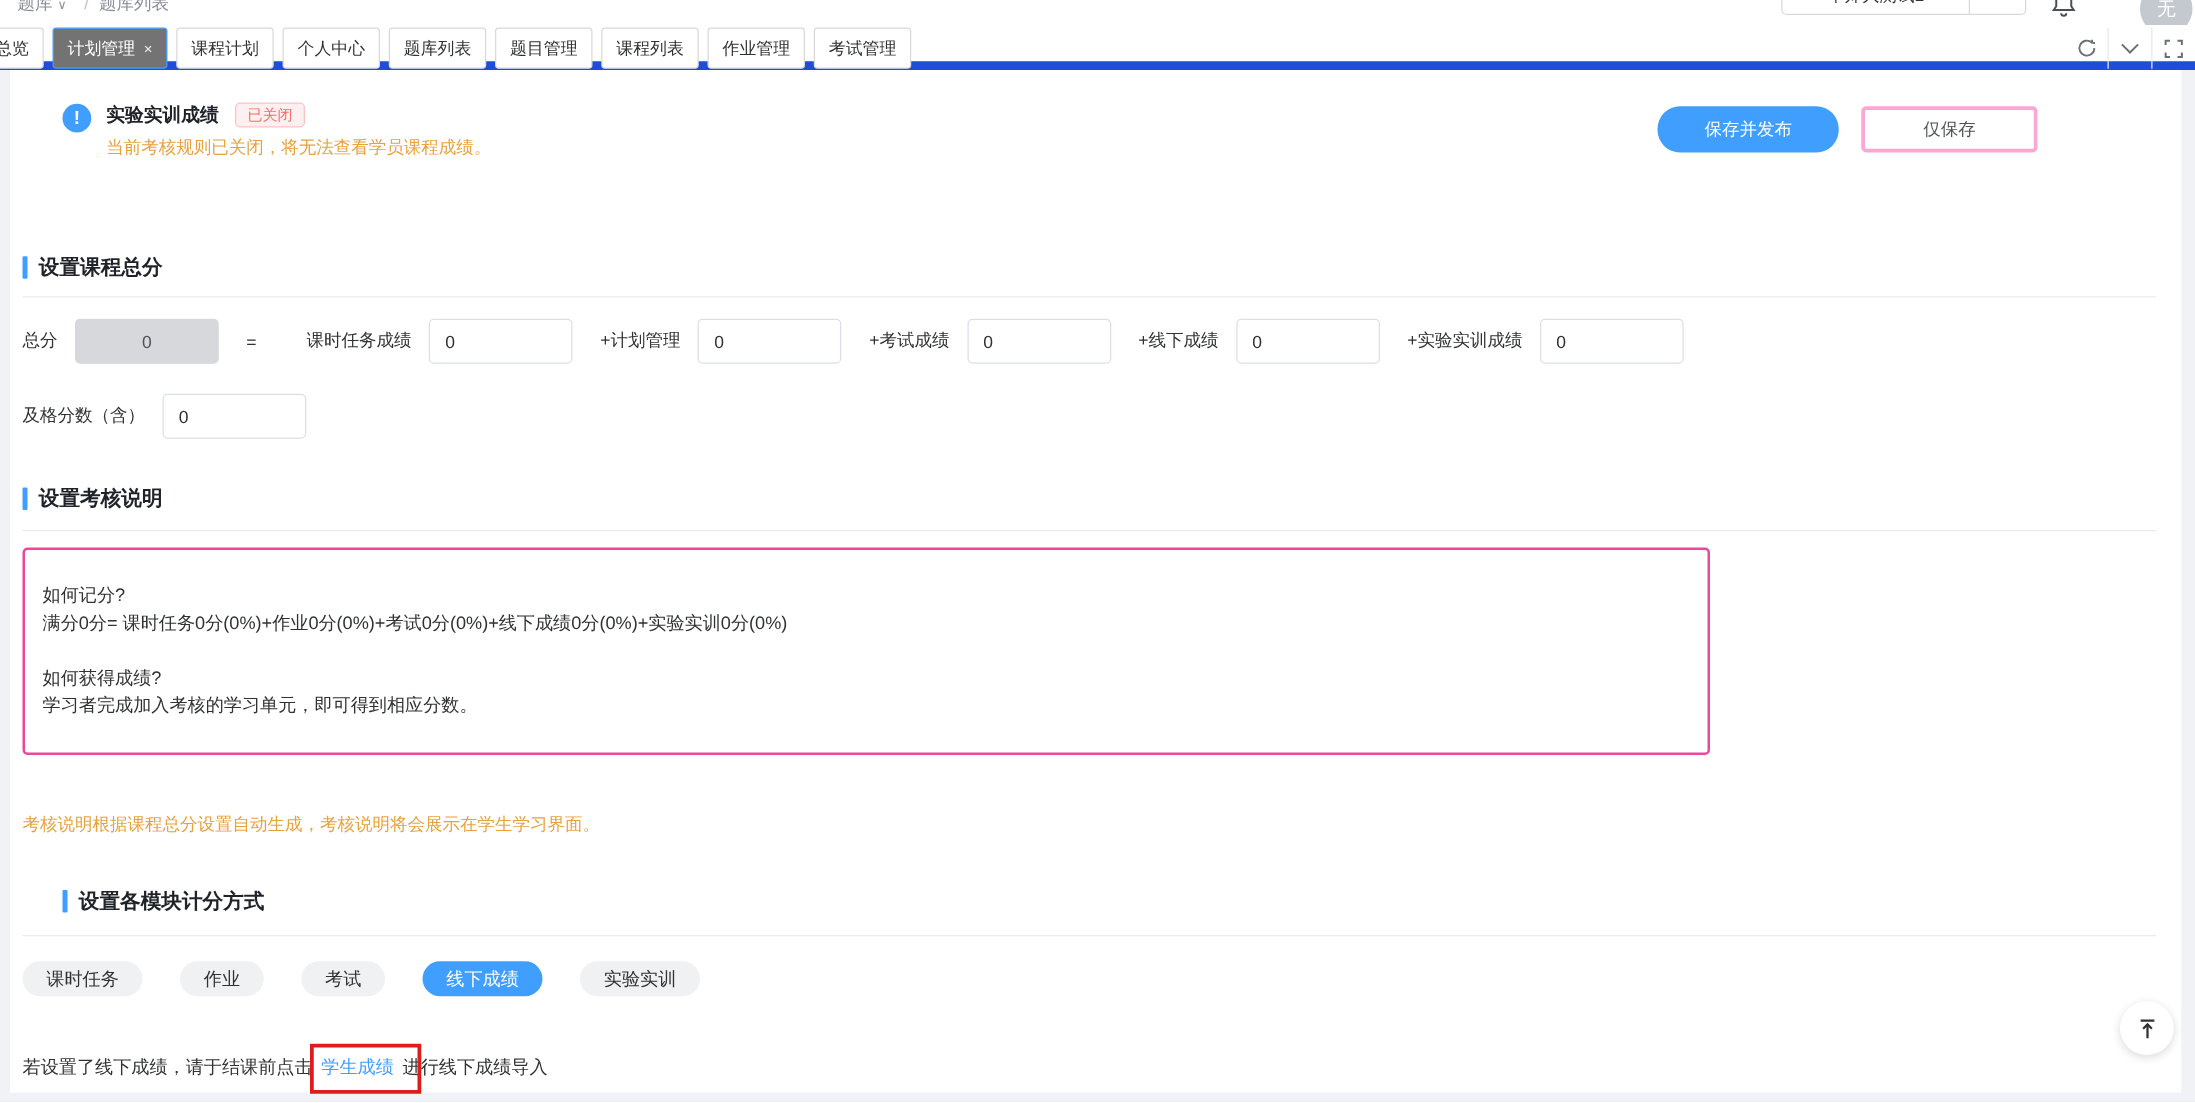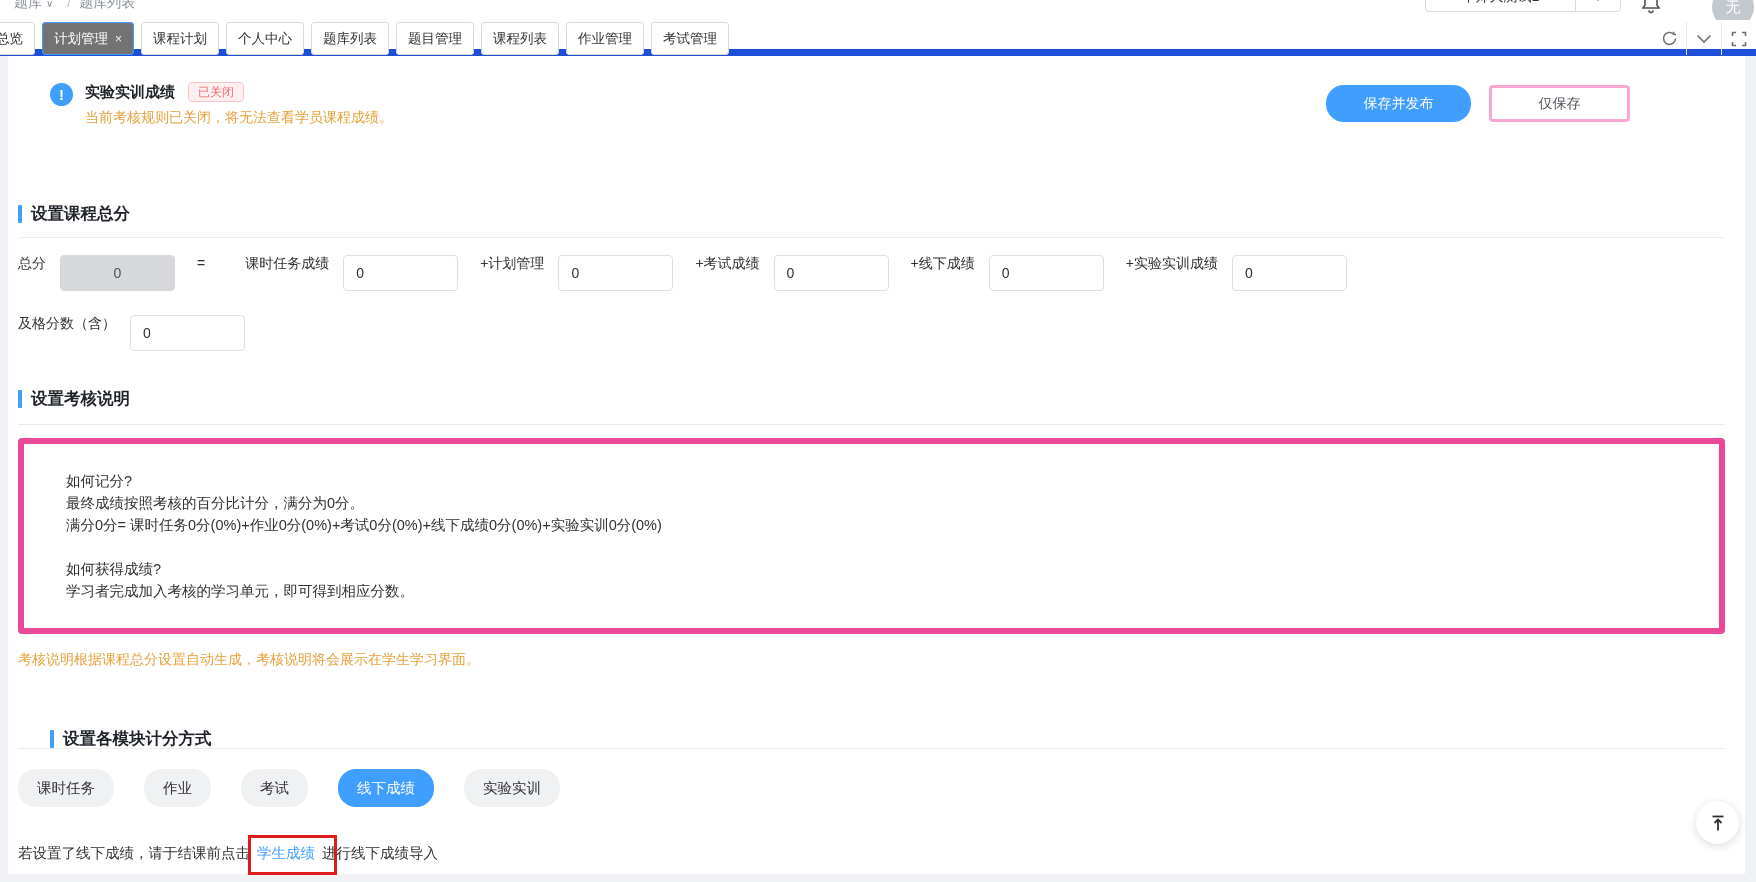--- a/index.html
+++ b/index.html
@@ -57,39 +57,39 @@
   .btn-primary { left:1318px; width:145px; background:#409eff; color:#fff;border-radius:18px; }
   .btn-plain { left:1481px; width:141px; background:#fff; color:#4e5359; border:3px solid #f9a8d4; }
 
   
   .sec-header { position:absolute; left:10px; display:flex; align-items:center; }
   .sec-bar { width:4px; height:18px; background:#409eff; border-radius:1px; margin-right:9px; }
   .sec-title { font-size:16.5px; font-weight:bold; color:#1f2329; }
   .hdivider { position:absolute; left:10px; width:1707px; height:1px; background:#ebebeb; }
 
   
-  .score-row { position:absolute; left:10px; display:flex; }
+  .score-row { position:absolute; left:10px; display:flex; align-items:center; }
   .flabel { font-size:14px; color:#303133; white-space:nowrap; }
   .fin { width:115px; height:36px; border:1px solid #dcdfe6; border-radius:4px; padding:0 12px;
     font-size:14px; color:#303133; font-family:inherit; outline:none; }
   .fin-disabled { background:#d6d8db; border:1px solid #d6d8db; text-align:center; color:#4e5359; }
   .score-row .flabel { margin:0 14px 0 0; }
   .score-row .eq { margin:0 18px 0 22px; color:#303133; }
   .pairs { display:contents; }
   .pairs .flabel { margin-left:22px; }
 
   
-  .info-box { position:absolute; left:10px; width:1707px; border:6px solid #ec4899; border-radius:4px;
-    padding:26px 42px; }
+  .info-box { position:absolute; left:10px; width:1350px; border:2px solid #ec4899; border-radius:4px;
+    padding:26px 14px; }
   .info-line { font-size:14.5px; color:#303133; line-height:22px; min-height:22px; }
   .orange-note { position:absolute; left:10px; font-size:14px; color:#e6a23c; }
 
   
   .pills { position:absolute; left:10px; top:713px; display:flex; gap:30px; }
-  .pill { height:38px; border-radius:18px; background:#f0f1f3; border:none; padding:0 19px;
+  .pill { height:28px; border-radius:18px; background:#f0f1f3; border:none; padding:0 19px;
     font-size:14.5px; color:#303133; display:flex; align-items:center; justify-content:center;
     cursor:pointer; font-family:inherit; white-space:nowrap; }
   .pill.active { background:#409eff; color:#fff; }
 
   
   .mod-footer { position:absolute; left:10px; top:788px; font-size:14.5px; color:#303133; white-space:nowrap; }
   .grade-link { color:#409eff; cursor:pointer; margin:0 7px; position:relative; display:inline-block; }
   .red-annotation { position:absolute; left:-9px; right:-22px; top:-9px; bottom:-12px;
     border:3px solid #de1c1c; pointer-events:none; }
 
@@ -249,33 +249,32 @@
       <div class="sec-header" style="top:332px;">
         <span class="sec-bar"></span>
         <span class="sec-title">设置考核说明</span>
       </div>
       <div class="hdivider" style="top:368px;"></div>
 
       <div class="info-box" style="top:382px;">
 
           <div class="info-line">如何记分?</div>
 
-          <div class="info-line">最终成绩按照考核的百分比计分，满分为0分。</div>
 
           <div class="info-line">满分0分= 课时任务0分(0%)+作业0分(0%)+考试0分(0%)+线下成绩0分(0%)+实验实训0分(0%)</div>
 
           <div class="info-line"></div>
 
           <div class="info-line">如何获得成绩?</div>
 
           <div class="info-line">学习者完成加入考核的学习单元，即可得到相应分数。</div>
         </div>
       <div class="orange-note" style="top:595px;">考核说明根据课程总分设置自动生成，考核说明将会展示在学生学习界面。</div>
 
-      <div class="sec-header" style="top:672px;padding-left:32px;">
+      <div class="sec-header" style="top:654px;padding-left:32px;">
         <span class="sec-bar"></span>
         <span class="sec-title">设置各模块计分方式</span>
       </div>
       <div class="hdivider" style="top:692px;"></div>
 
       <div class="pills">
 
           <button class="pill">
             <span>课时任务</span>
           </button>

